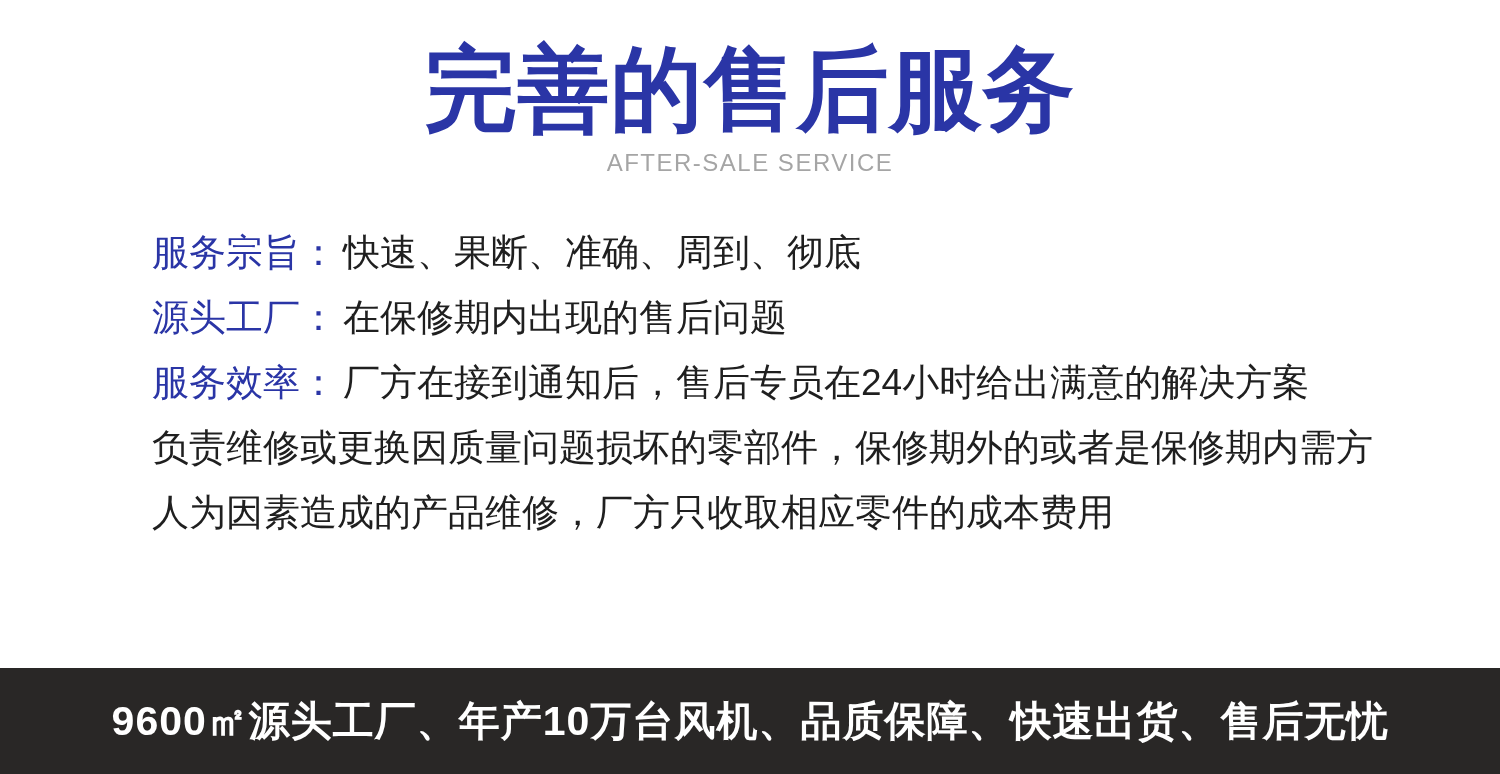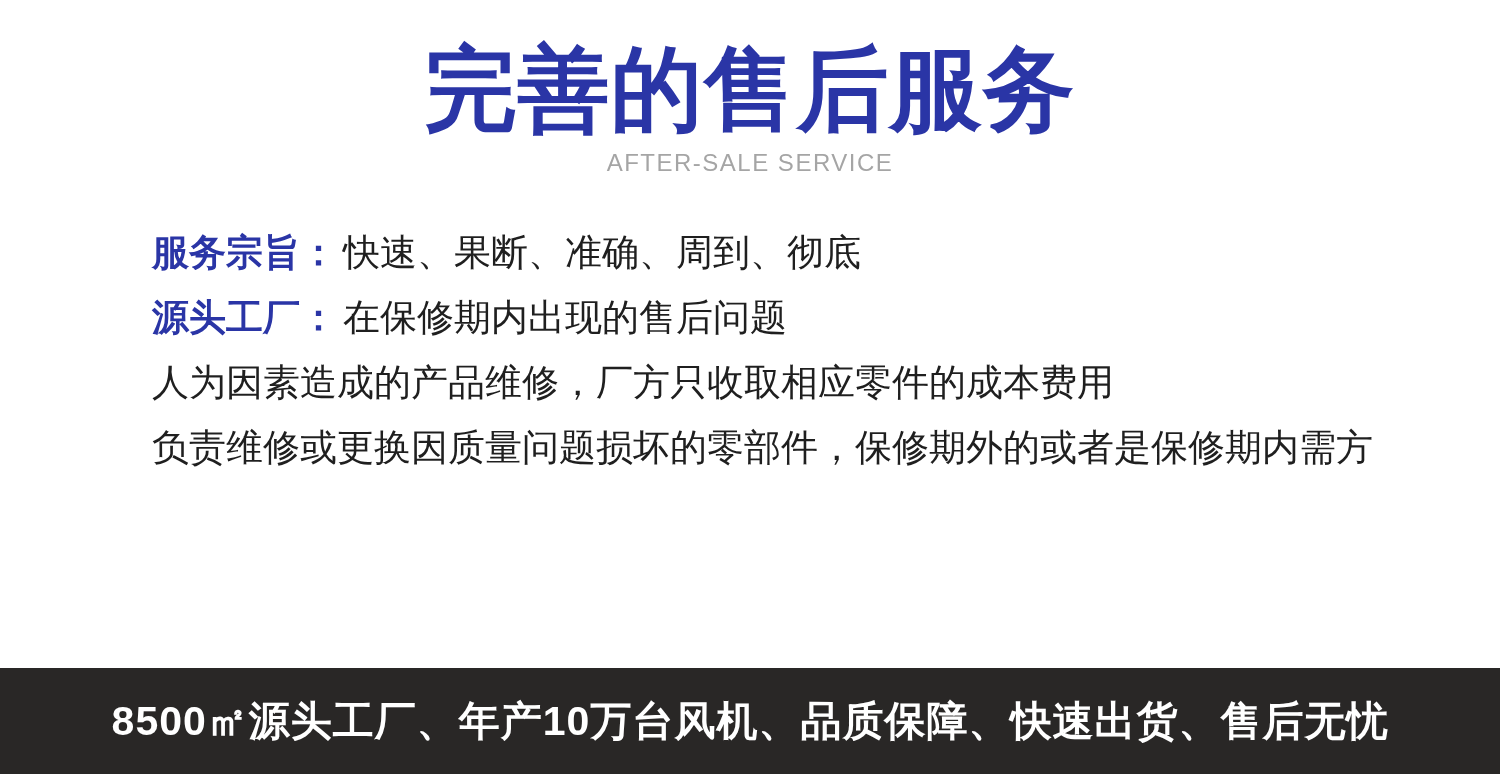--- a/index.html
+++ b/index.html
@@ -47,21 +47,21 @@
     margin: 40px 90px 0 152px;
   }
   .line {
     font-size: 37px;
     line-height: 65px;
     color: var(--body-text);
     white-space: nowrap;
   }
   .label {
     color: var(--accent-blue);
-    font-weight: 700;
+    font-weight: 400;
     margin-right: 6px;
   }
   .footer {
     position: absolute;
     left: 0;
     right: 0;
     bottom: 0;
     height: 106px;
     background: var(--footer-bg);
     display: flex;
@@ -89,25 +89,28 @@
   <main class="content">
 
     <div class="line">
       <span class="label">服务宗旨：</span><span>快速、果断、准确、周到、彻底</span>
     </div>
 
     <div class="line">
       <span class="label">源头工厂：</span><span>在保修期内出现的售后问题</span>
     </div>
 
+    <div class="line">
+      <span class="label">服务效率：</span><span>厂方在接到通知后，售后专员在24小时给出满意的解决方案</span>
+    </div>
 
 
+    <div class="line">负责维修或更换因质量问题损坏的零部件，保修期外的或者是保修期内需方</div>
+
     <div class="line">人为因素造成的产品维修，厂方只收取相应零件的成本费用</div>
-
-    <div class="line">负责维修或更换因质量问题损坏的零部件，保修期外的或者是保修期内需方</div>
 
   </main>
 
   <footer class="footer">
-    <div class="footer-text">8500㎡源头工厂、年产10万台风机、品质保障、快速出货、售后无忧</div>
+    <div class="footer-text">9600㎡源头工厂、年产10万台风机、品质保障、快速出货、售后无忧</div>
   </footer>
 
 </div>
 
 </body></html>

